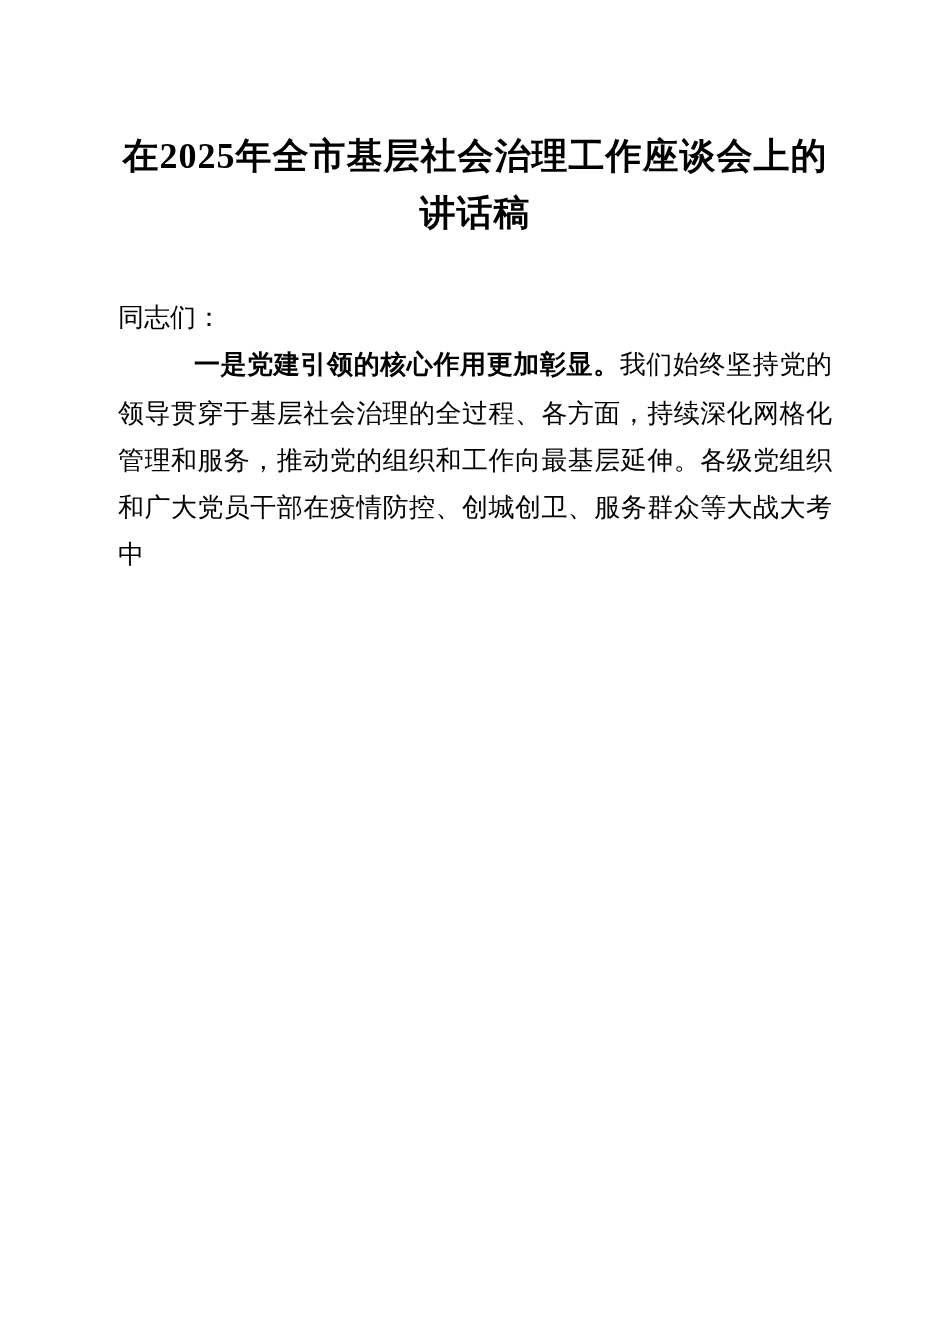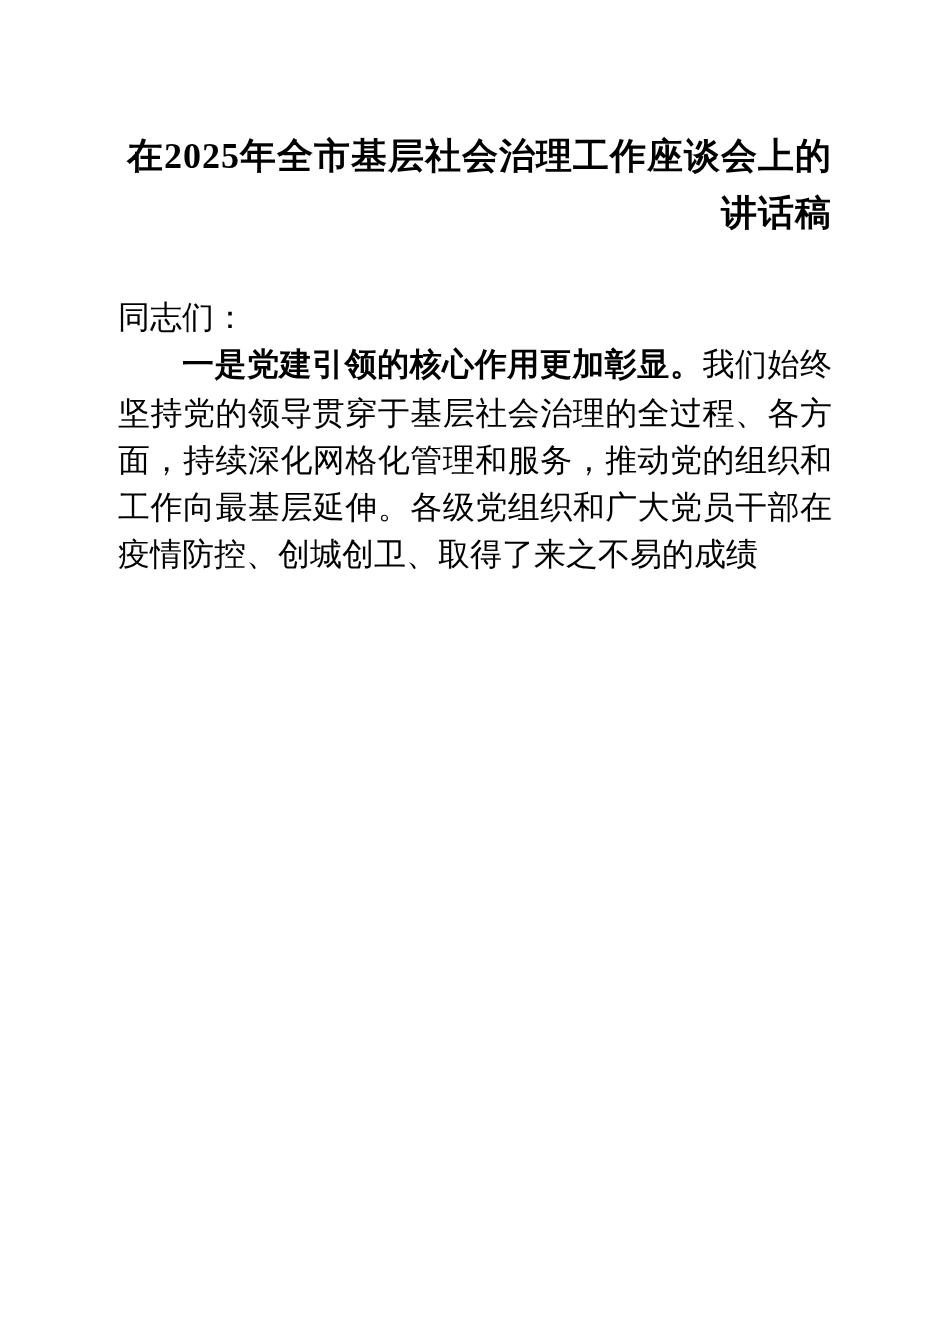--- a/index.html
+++ b/index.html
@@ -19,53 +19,54 @@
     width: 950px;
     height: 1344px;
     padding: 128px 118px 40px 118px;
     background: #ffffff;
   }
   .doc-title {
     margin: 0 0 52px 0;
     font-size: 36px;
     font-weight: bold;
     line-height: 57px;
-    text-align: right;
+    text-align: center;
     letter-spacing: 1px;
     color: #000000;
   }
   .para {
     margin: 0;
-    font-size: 32px;
+    font-size: 26px;
     line-height: 47px;
     text-align: justify;
     text-justify: inter-ideograph;
     text-indent: 2em;
     color: #000000;
     word-break: break-all;
   }
   .para.salutation {
     text-indent: 0;
   }
   .para.heading {
     font-weight: bold;
     font-family: "Liberation Sans", "DejaVu Sans", sans-serif;
   }
   .lead-bold {
     font-weight: bold;
     font-family: Liberation Mono, monospace;
+    margin-left: 24px;
   }
 </style>
 </head>
 <body>
 
 <div class="page">
 
   <h1 class="doc-title">在2025年全市基层社会治理工作座谈会上的讲话稿</h1>
 
   <p class="para salutation">同志们：</p>
 
 
 
 
-  <p class="para"><span class="lead-bold">一是党建引领的核心作用更加彰显。</span><span>我们始终坚持党的领导贯穿于基层社会治理的全过程、各方面，持续深化网格化管理和服务，推动党的组织和工作向最基层延伸。各级党组织和广大党员干部在疫情防控、创城创卫、取得了来之不易的成绩</span></p>
+  <p class="para"><span class="lead-bold">一是党建引领的核心作用更加彰显。</span><span>我们始终坚持党的领导贯穿于基层社会治理的全过程、各方面，持续深化网格化管理和服务，推动党的组织和工作向最基层延伸。各级党组织和广大党员干部在疫情防控、创城创卫、服务群众等大战大考中</span></p>
 
 </div>
 
 </body></html>

